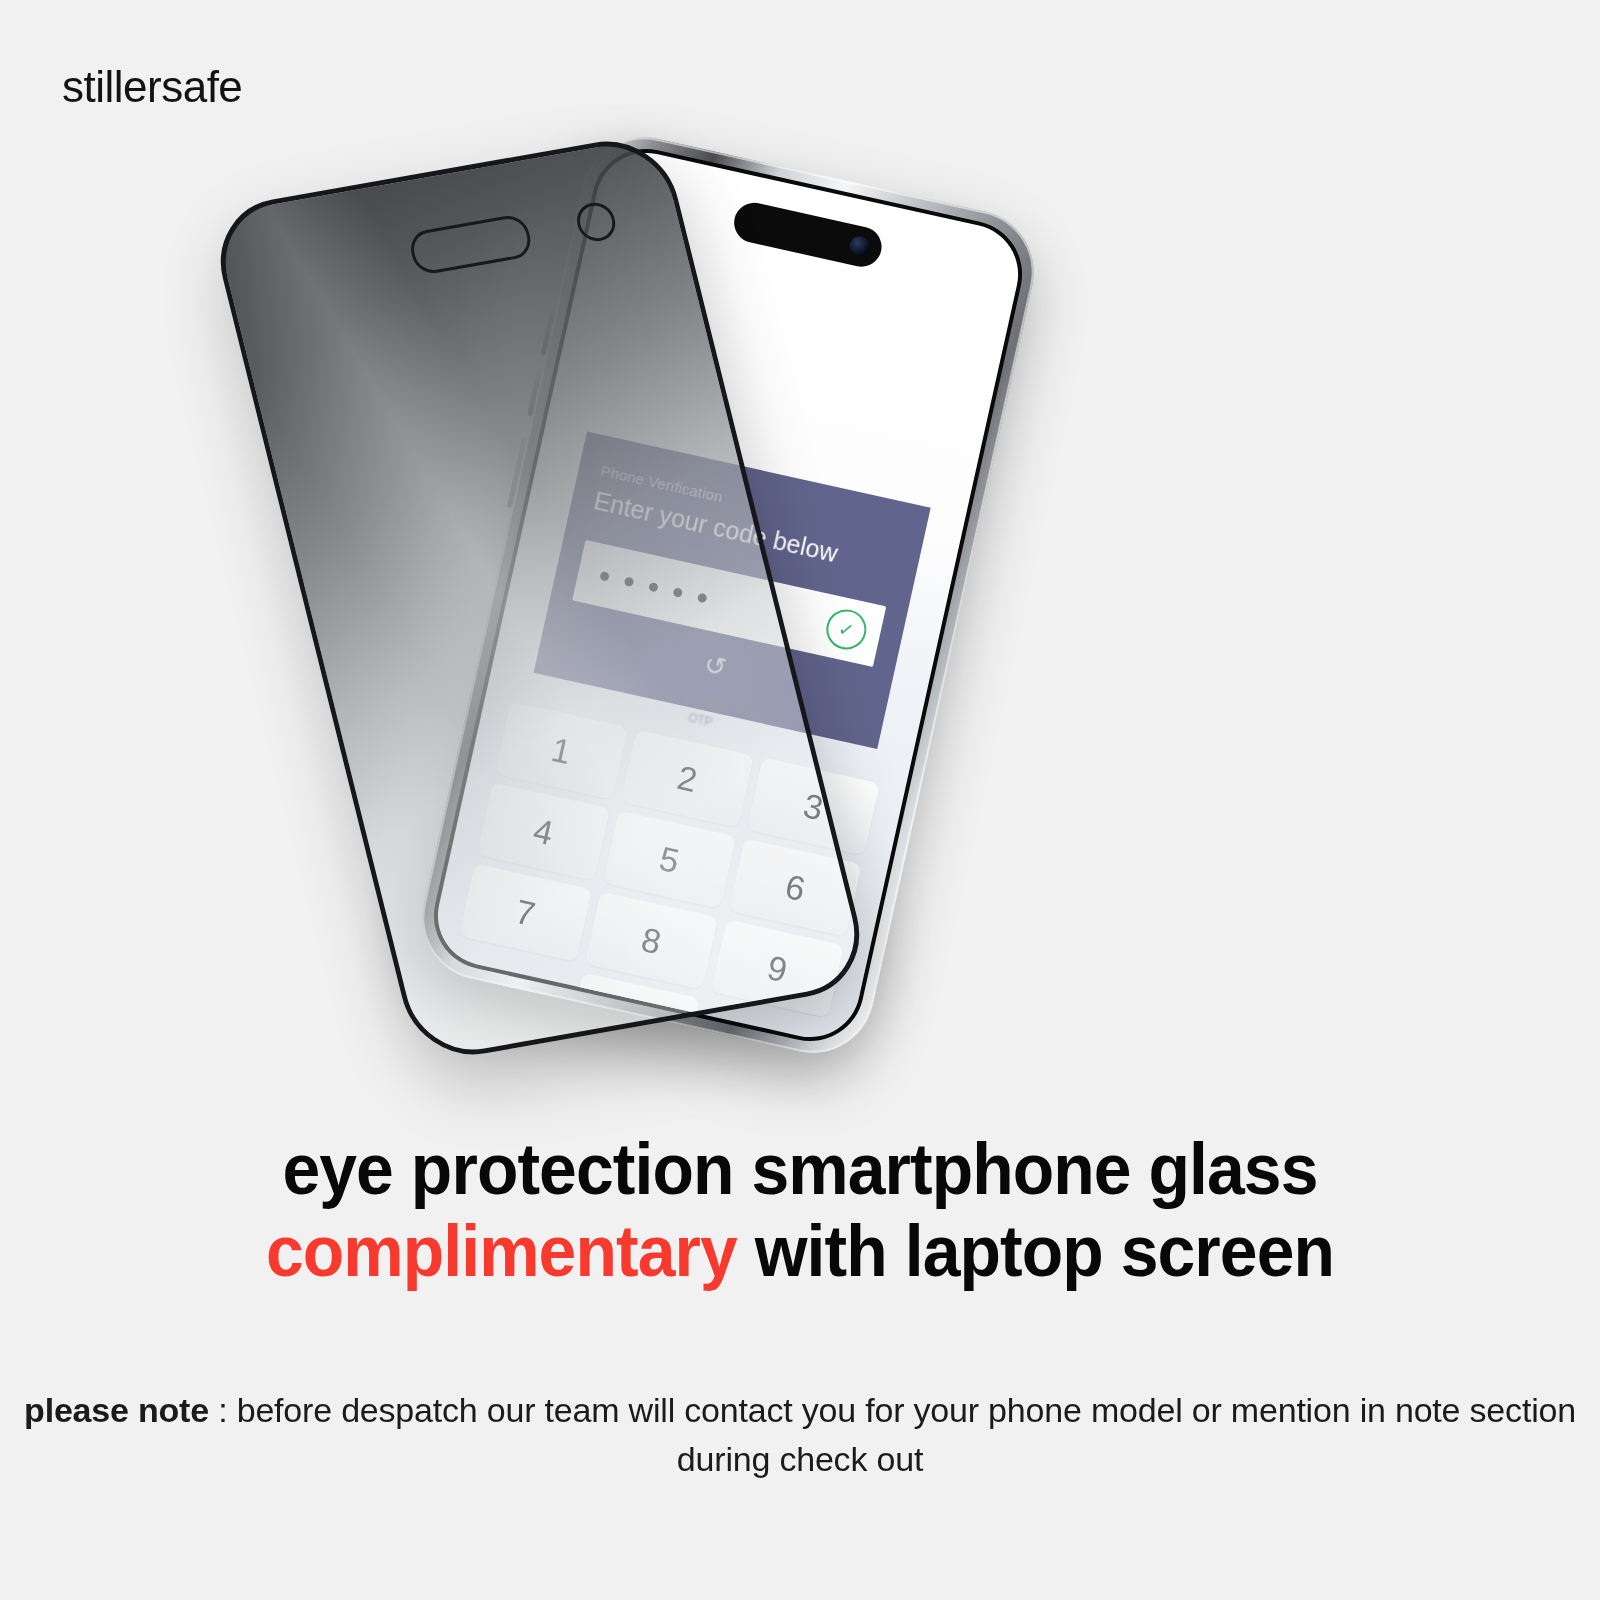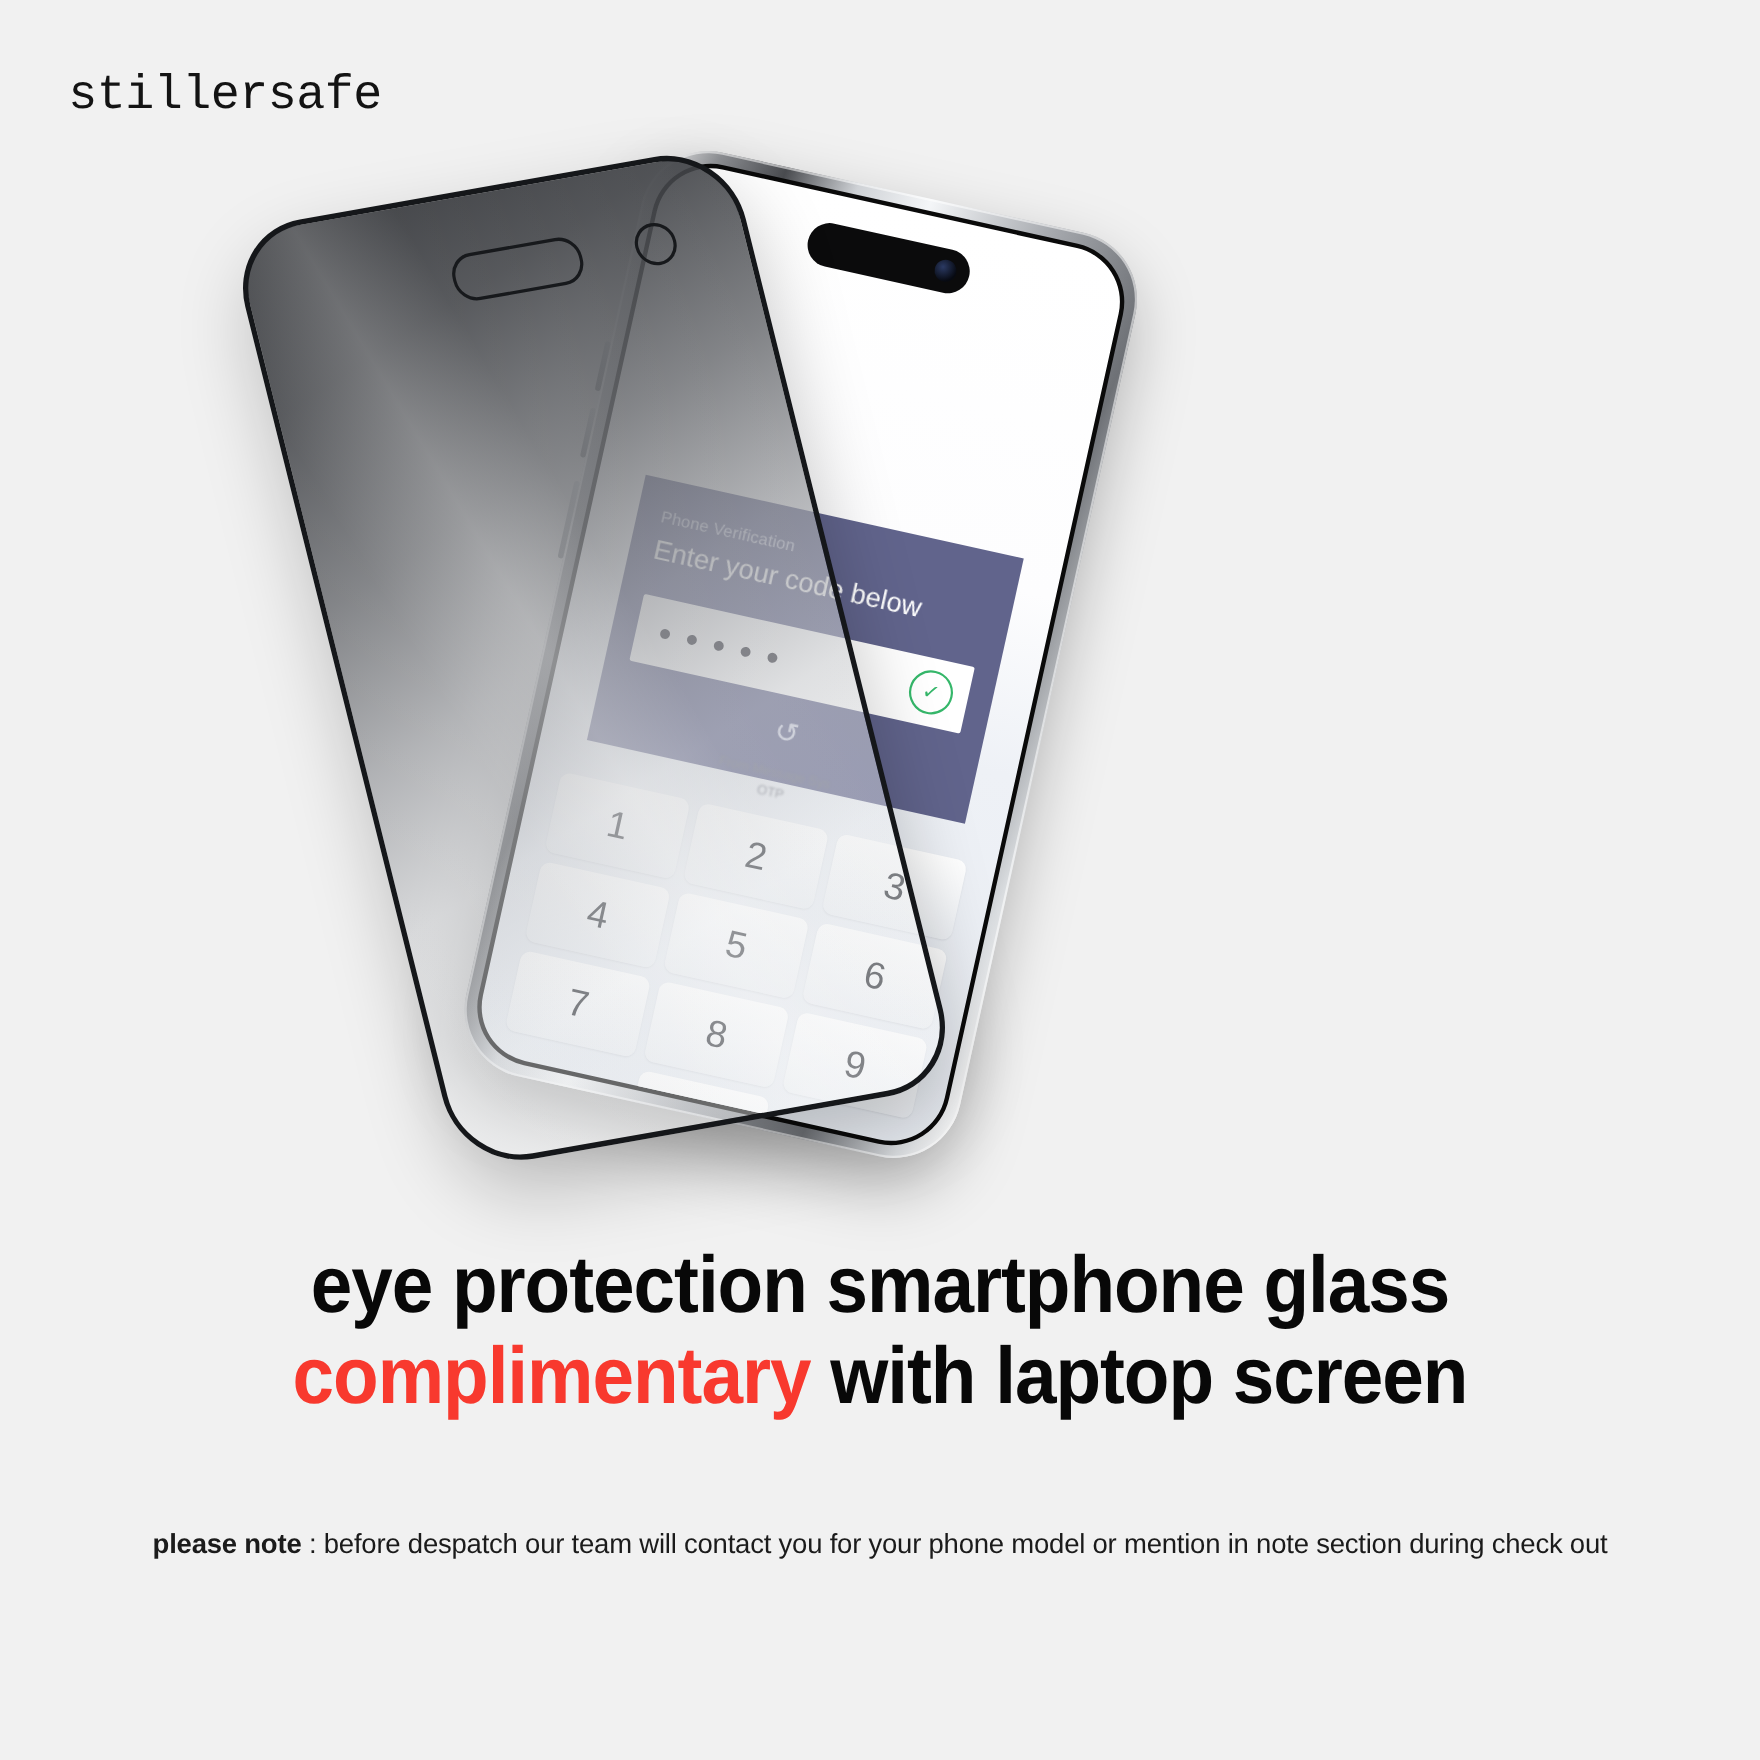--- a/index.html
+++ b/index.html
@@ -11,21 +11,21 @@
     position:relative;
   }
 
   
   .brand{
     position:absolute;left:62px;top:62px;
     font-size:44px;
     font-weight:300;
     letter-spacing:-0.5px;
     color:#131313;
-    font-family:Liberation Mono, monospace;
+    font-family:Liberation Sans, sans-serif;
     text-align:right;
   }
 
   
   .hero{
     position:absolute;
     left:0;top:130px;
     width:1600px;height:950px;
   }
 
@@ -198,21 +198,21 @@
     letter-spacing:-1px;
     color:#080808;
     transform:scaleX(.93);
   }
   .headline .hl-accent{color:#f8392e;}
 
   
   .note{
     position:absolute;left:0;right:0;top:1386px;
     text-align:center;
-    font-size:25px;
+    font-size:34px;
     line-height:1.45;
     color:#1b1b1b;
     letter-spacing:-.2px;
   }
   .note b{font-weight:bold;}
 </style>
 </head>
 <body>
 
 <div class="brand">stillersafe</div>

